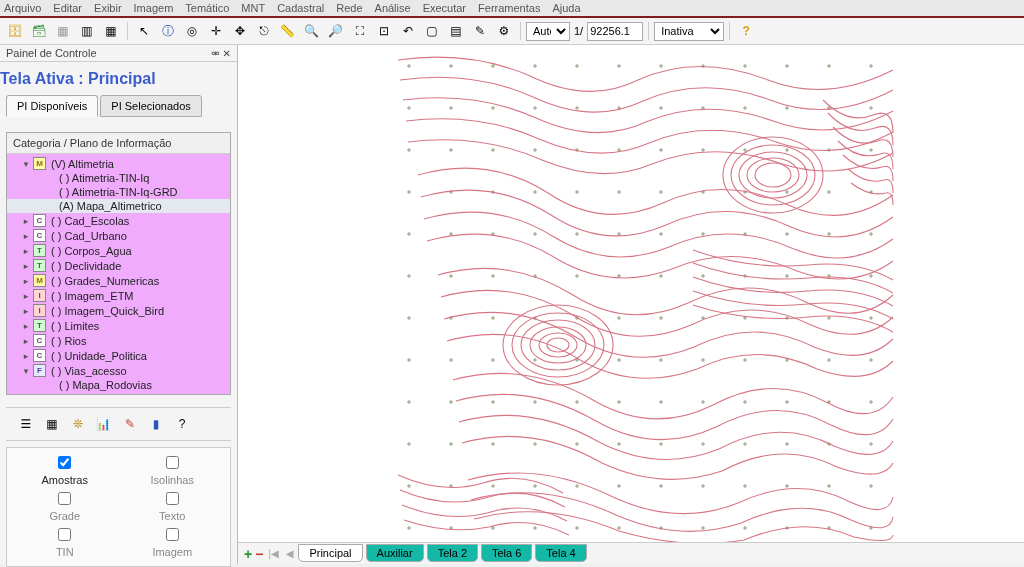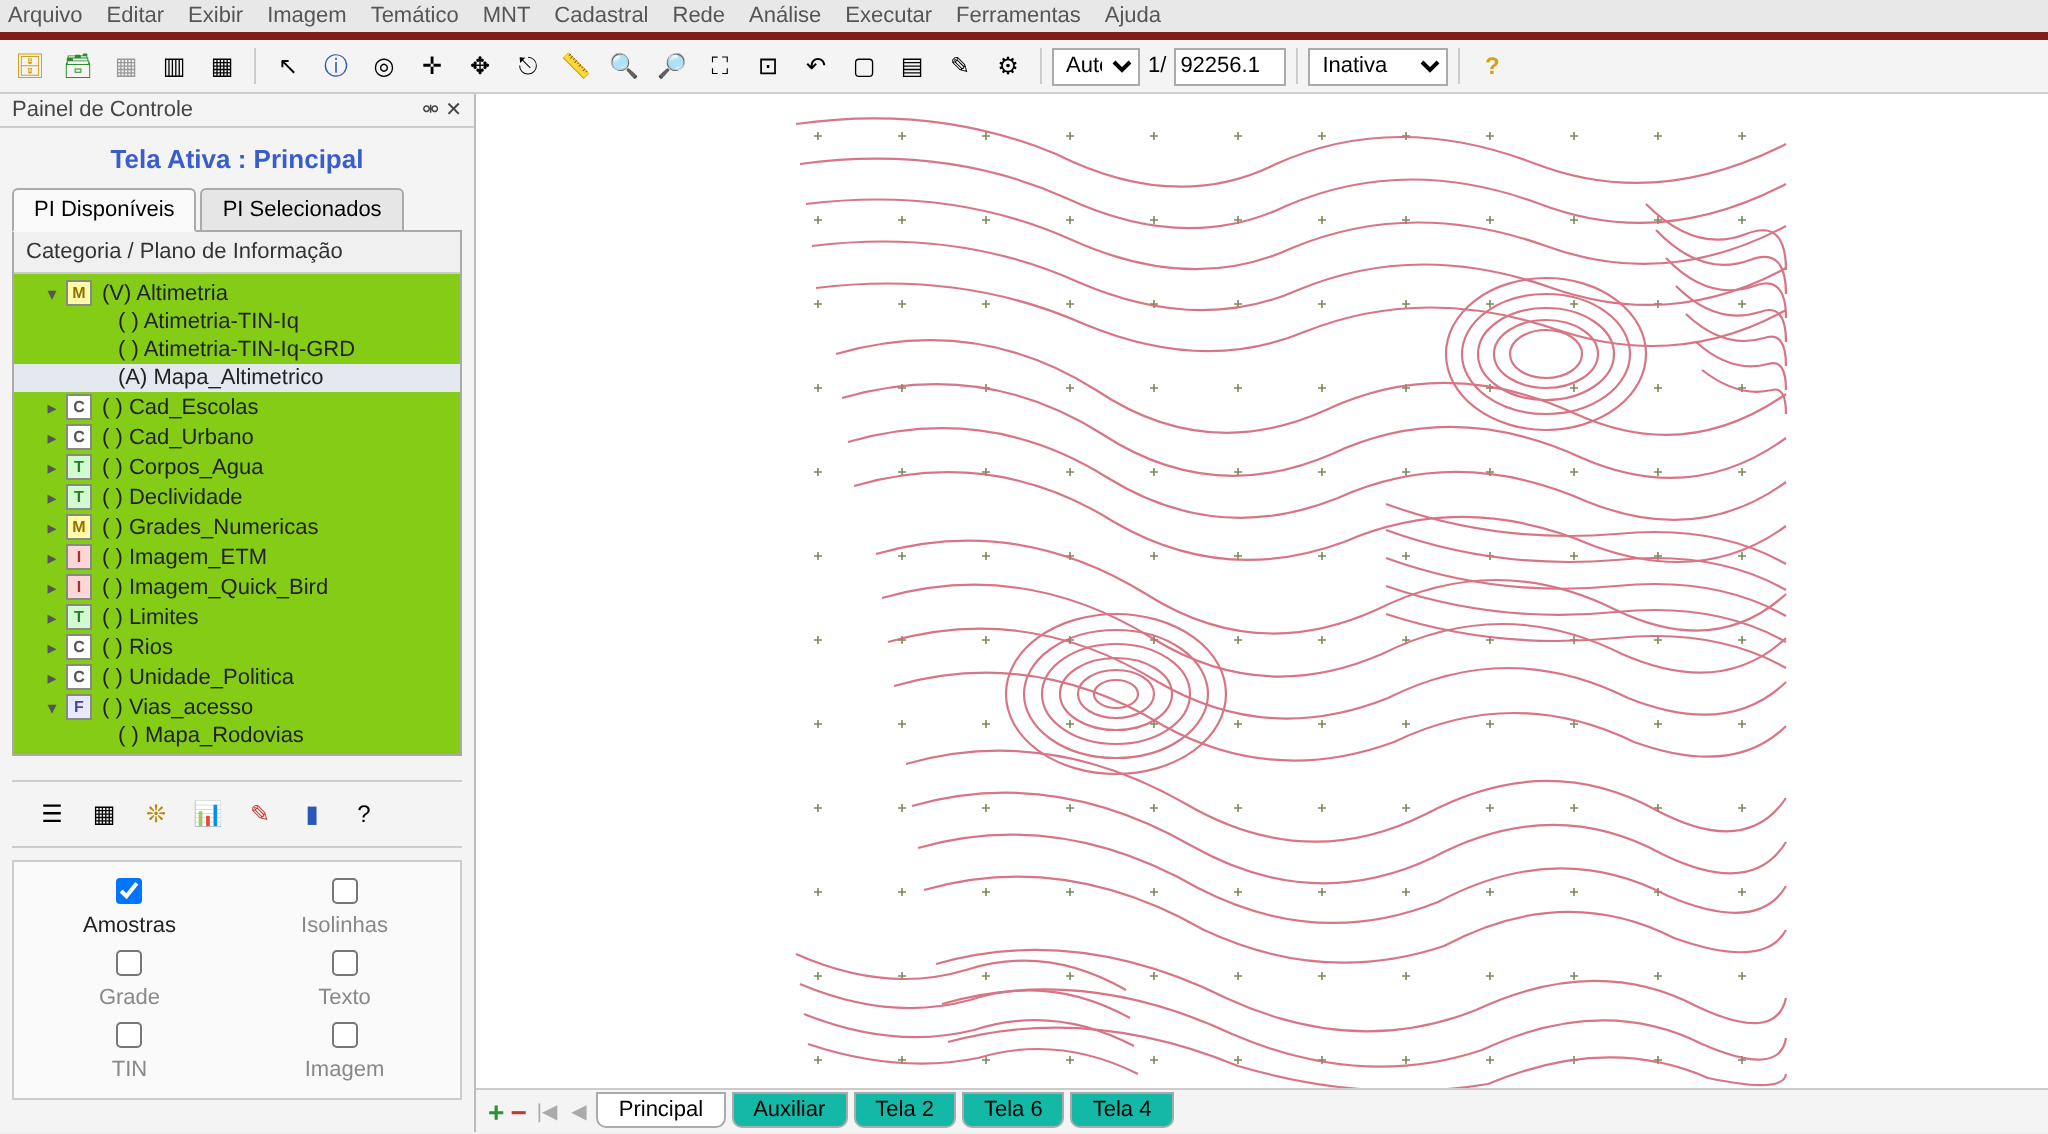--- a/index.html
+++ b/index.html
@@ -1,33 +1,33 @@
 <!DOCTYPE html>
 <html><head>
 <meta charset="utf-8">
 <style>
   * { box-sizing: border-box; margin: 0; padding: 0; font-family: Tahoma, Arial, sans-serif; font-size: 11px; }
   body { background: #f0f0f0; width: 1024px; height: 567px; overflow: hidden; }
-  .menubar { display: flex; background: #e8e8e8; padding: 2px 4px; border-bottom: 4px solid #7f1d1d; color: #666; gap: 12px; text-align: center; }
+  .menubar { display: flex; background: #e8e8e8; padding: 2px 4px; border-bottom: 2px solid #7f1d1d; color: #666; gap: 12px; text-align: center; }
   .menubar span { color: #555; cursor: default; }
   .toolbar { display: flex; align-items: center; background: #f4f4f4; padding: 2px 4px; border-bottom: 1px solid #ccc; gap: 2px; }
   .tbtn { width: 22px; height: 22px; display: inline-flex; align-items: center; justify-content: center; border: 1px solid transparent; border-radius: 2px; cursor: pointer; font-size: 12px; }
   .tdivider { width: 1px; height: 18px; background: #ccc; margin: 0 3px; }
   .toolbar select, .toolbar input { font-size: 11px; padding: 1px 2px; border: 1px solid #aaa; height: 19px; background: white; }
   .toolbar input { width: 56px; }
   .toolbar select { width: 44px; }
   .main { display: flex; height: calc(567px - 20px - 28px); }
   .panel { width: 238px; background: #f4f4f4; border-right: 1px solid #bbb; display: flex; flex-direction: column; }
   .panel-hdr { display: flex; justify-content: space-between; align-items: center; padding: 2px 6px; font-size: 11px; color: #444; border-bottom: 1px solid #ccc; }
   .panel-hdr .x { cursor: pointer; font-size: 10px; }
-  .tela-ativa { text-align: center; color: #3a5dcc; font-weight: bold; padding: 8px 0 6px; font-size: 13px; }
+  .tela-ativa { text-align: left; color: #3a5dcc; font-weight: bold; padding: 8px 0 6px; font-size: 16px; }
   .tabs { display: flex; padding: 0 6px; }
   .tab { padding: 4px 10px; border: 1px solid #aaa; background: #e6e6e6; border-top-left-radius: 3px; border-top-right-radius: 3px; margin-right: 2px; cursor: pointer; position: relative; top: 1px; text-align: center; }
   .tab.active { background: #f9f9f9; border-bottom-color: #f9f9f9; }
-  .tree-wrap { margin: 0 6px 6px; border: 1px solid #aaa; background: #84cc16; flex: 0 0 auto; }
+  .tree-wrap { margin: 16px 6px 6px; border: 1px solid #aaa; background: #f0abfc; flex: 0 0 auto; }
   .tree-hdr { padding: 4px 6px; border-bottom: 1px solid #ccc; color: #333; background: #f0f0f0; }
   .tree { padding: 2px 0; }
   .tree-row { display: flex; align-items: center; padding: 1px 4px; gap: 2px; cursor: default; }
   .tree-row.sel { background: #e4e8ef; }
   .exp { width: 10px; height: 10px; display: inline-flex; align-items: center; justify-content: center; font-size: 9px; color: #555; cursor: pointer; }
   .cat { display: inline-flex; width: 13px; height: 13px; border: 1px solid #888; align-items: center; justify-content: center; font-size: 8px; font-weight: bold; margin-right: 3px; }
   .catM { background: #fffaa8; color: #917000; }
   .catC { background: #fff; color: #555; }
   .catT { background: #d0fcd0; color: #2a7a2a; }
   .catI { background: #ffd6d6; color: #a03030; }

